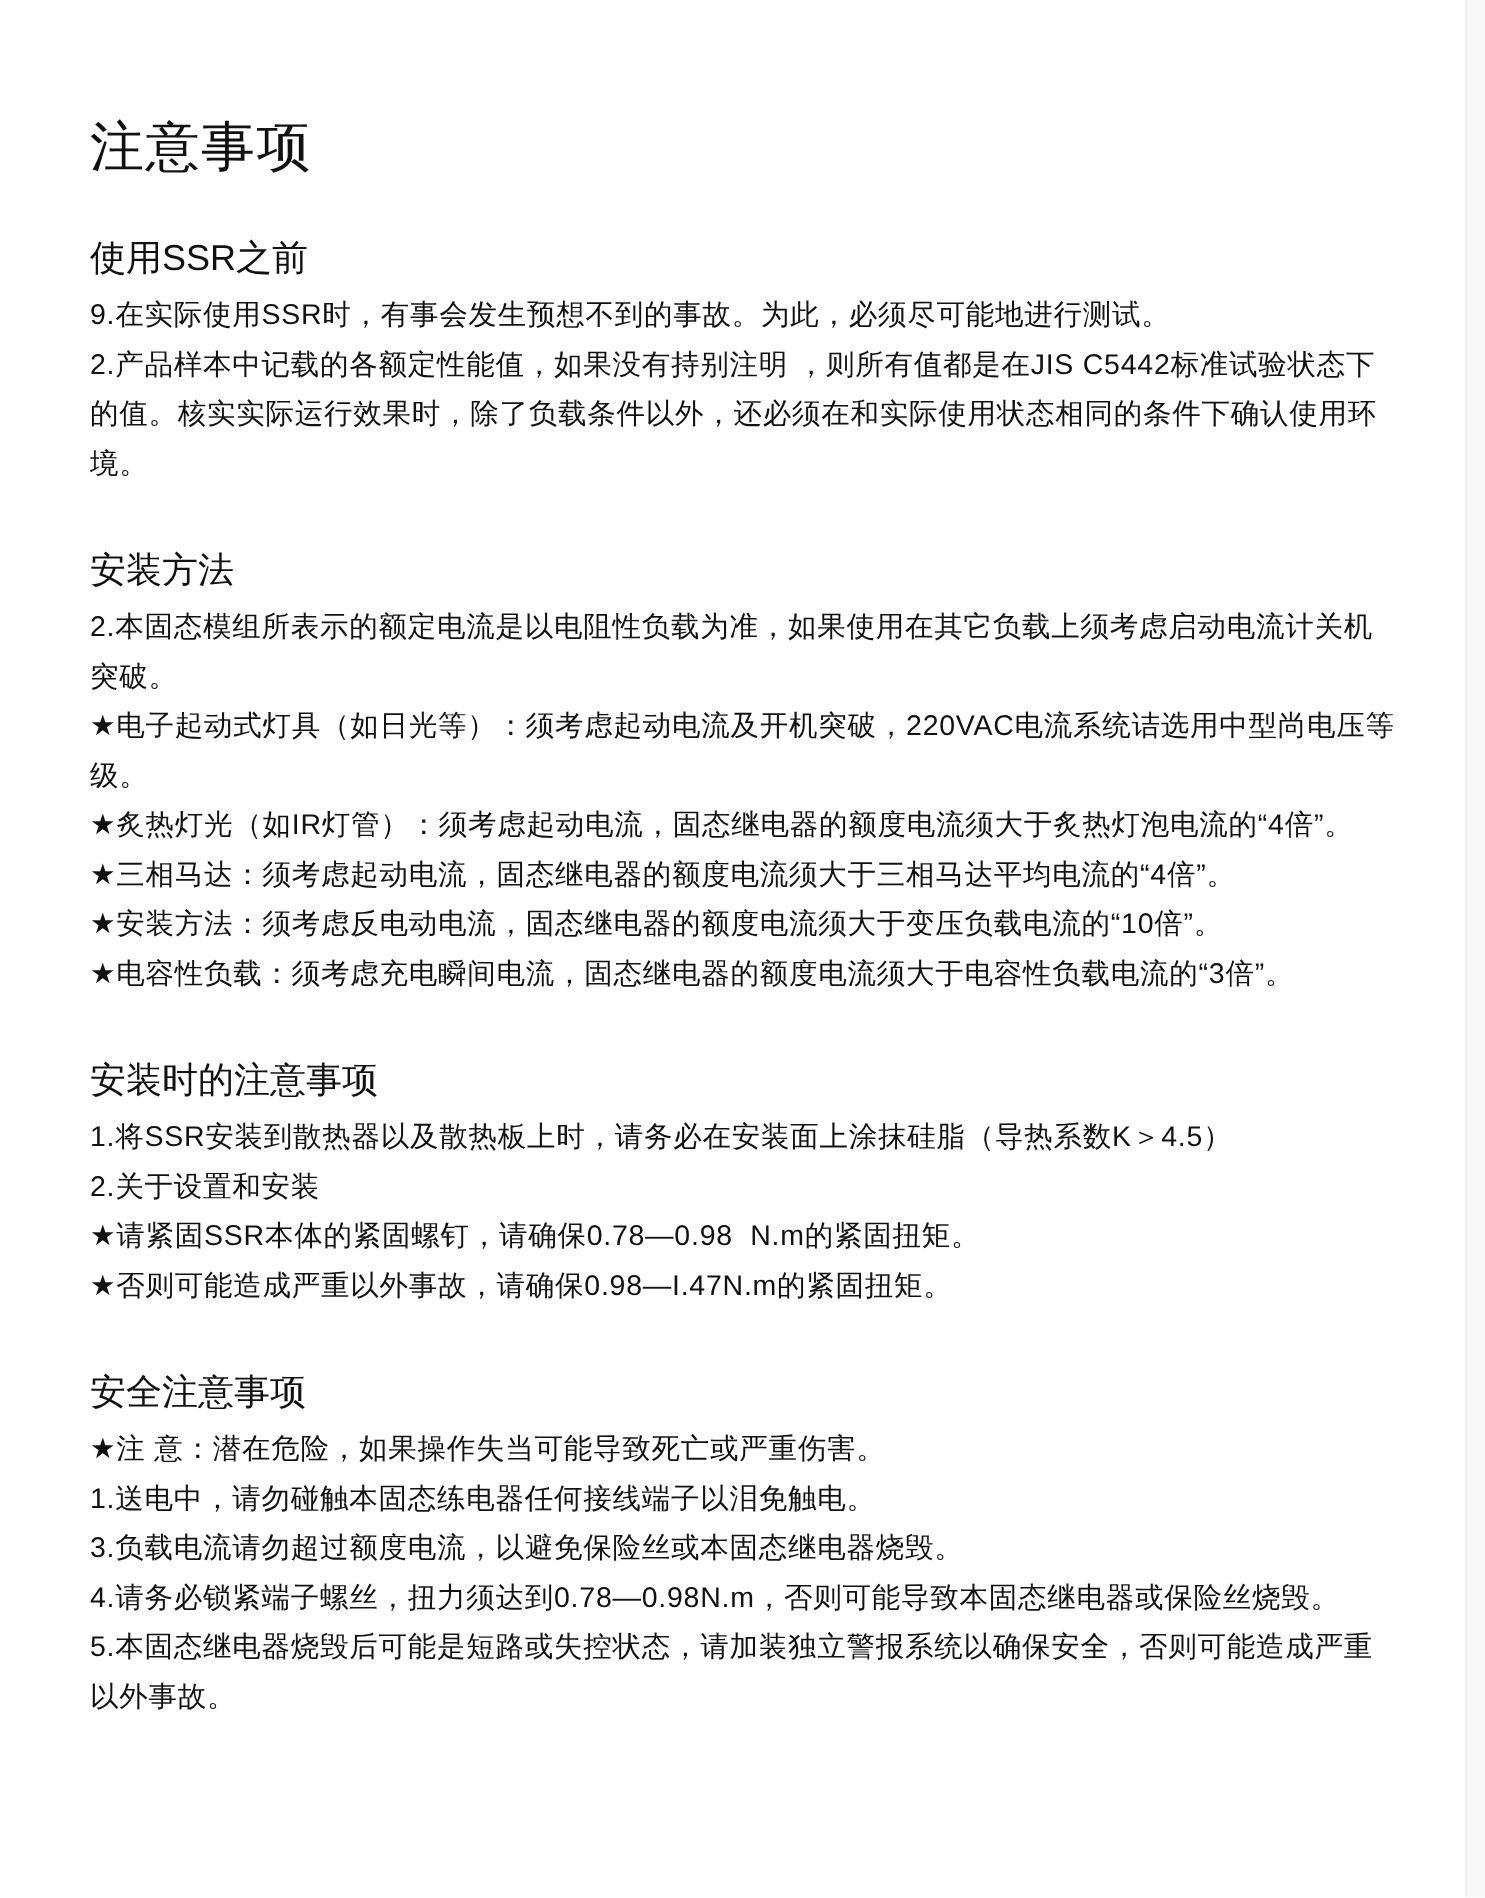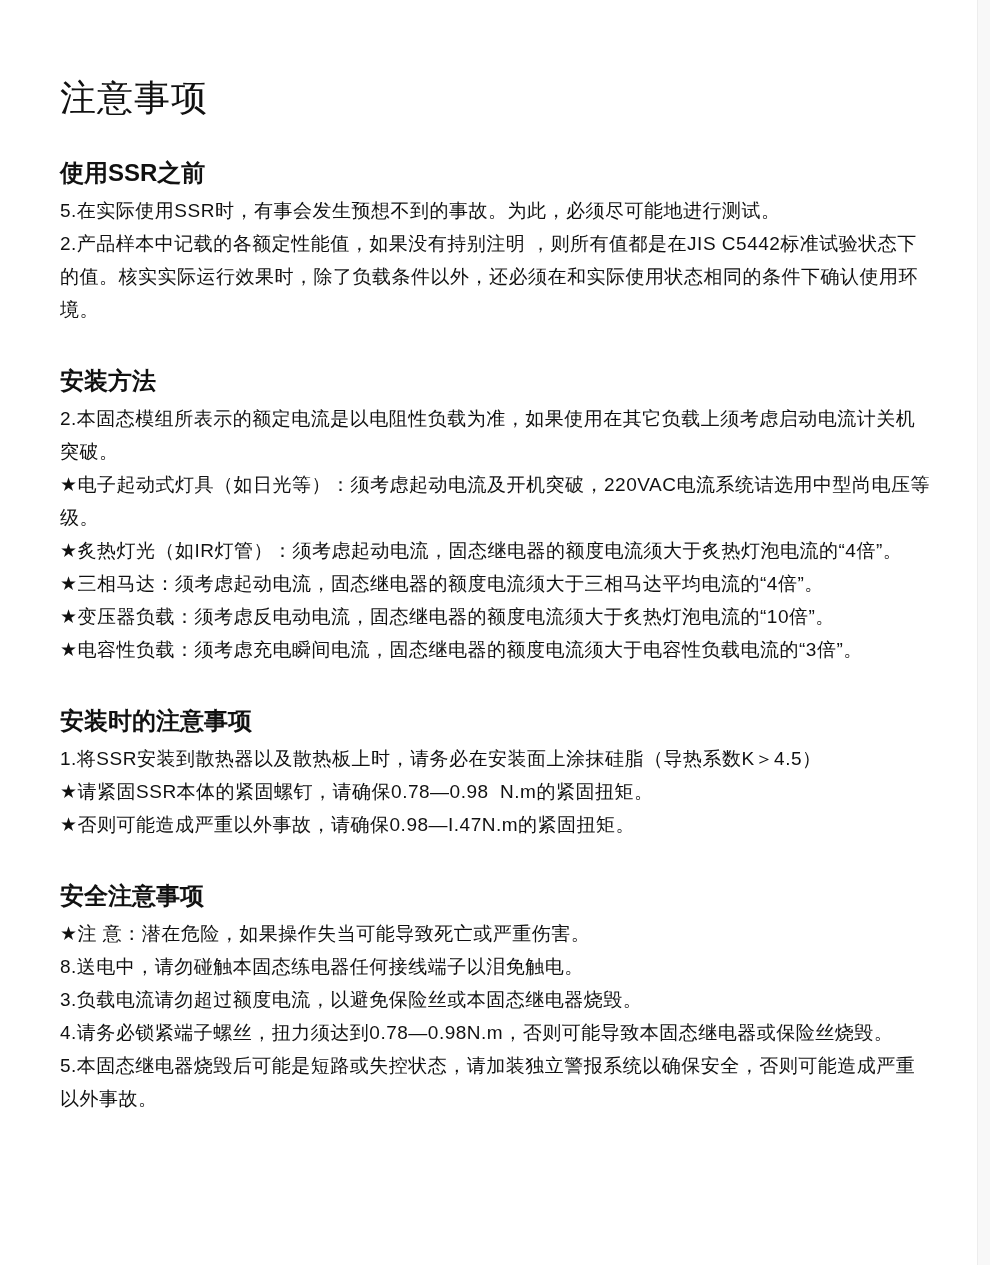--- a/index.html
+++ b/index.html
@@ -35,21 +35,21 @@
   h1.doc-title {
     font-size: 36px;
     font-weight: normal;
     margin: 0;
     line-height: 40px;
     letter-spacing: 1px;
   }
   section.doc-section { margin: 0; }
   h2.section-heading {
     font-size: 24px;
-    font-weight: bold;
+    font-weight: normal;
     margin: 40px 0 6px 0;
     line-height: 30px;
   }
   p.item {
     font-size: 19px;
     line-height: 33px;
     margin: 0;
     white-space: pre-wrap;
     word-break: break-all;
     letter-spacing: 0.5px;
@@ -57,62 +57,63 @@
 </style>
 </head>
 <body>
 
 <div class="page">
   <h1 class="doc-title">注意事项</h1>
   <div id="sections">
   <section class="doc-section">
     <h2 class="section-heading">使用SSR之前</h2>
     <div class="section-items">
-  <p class="item">5.在实际使用SSR时，有事会发生预想不到的事故。为此，必须尽可能地进行测试。</p>
+  <p class="item">9.在实际使用SSR时，有事会发生预想不到的事故。为此，必须尽可能地进行测试。</p>
 
   <p class="item">2.产品样本中记载的各额定性能值，如果没有持别注明 ，则所有值都是在JIS C5442标准试验状态下的值。核实实际运行效果时，除了负载条件以外，还必须在和实际使用状态相同的条件下确认使用环境。</p>
 </div>
   </section>
 
   <section class="doc-section">
     <h2 class="section-heading">安装方法</h2>
     <div class="section-items">
 
   <p class="item">2.本固态模组所表示的额定电流是以电阻性负载为准，如果使用在其它负载上须考虑启动电流计关机突破。</p>
 
   <p class="item">★电子起动式灯具（如日光等）：须考虑起动电流及开机突破，220VAC电流系统诘选用中型尚电压等级。</p>
 
   <p class="item">★炙热灯光（如IR灯管）：须考虑起动电流，固态继电器的额度电流须大于炙热灯泡电流的“4倍”。</p>
 
   <p class="item">★三相马达：须考虑起动电流，固态继电器的额度电流须大于三相马达平均电流的“4倍”。</p>
 
-  <p class="item">★变压器负载：须考虑反电动电流，固态继电器的额度电流须大于炙热灯泡电流的“10倍”。</p>
+  <p class="item">★安装方法：须考虑反电动电流，固态继电器的额度电流须大于变压负载电流的“10倍”。</p>
 
   <p class="item">★电容性负载：须考虑充电瞬间电流，固态继电器的额度电流须大于电容性负载电流的“3倍”。</p>
 </div>
   </section>
 
   <section class="doc-section">
     <h2 class="section-heading">安装时的注意事项</h2>
     <div class="section-items">
   <p class="item">1.将SSR安装到散热器以及散热板上时，请务必在安装面上涂抹硅脂（导热系数K＞4.5）</p>
 
+  <p class="item">2.关于设置和安装</p>
 
   <p class="item">★请紧固SSR本体的紧固螺钉，请确保0.78—0.98  N.m的紧固扭矩。</p>
 
   <p class="item">★否则可能造成严重以外事故，请确保0.98—I.47N.m的紧固扭矩。</p>
 </div>
   </section>
 
   <section class="doc-section">
     <h2 class="section-heading">安全注意事项</h2>
     <div class="section-items">
   <p class="item">★注 意：潜在危险，如果操作失当可能导致死亡或严重伤害。</p>
 
-  <p class="item">8.送电中，请勿碰触本固态练电器任何接线端子以泪免触电。</p>
+  <p class="item">1.送电中，请勿碰触本固态练电器任何接线端子以泪免触电。</p>
 
 
   <p class="item">3.负载电流请勿超过额度电流，以避免保险丝或本固态继电器烧毁。</p>
 
   <p class="item">4.请务必锁紧端子螺丝，扭力须达到0.78—0.98N.m，否则可能导致本固态继电器或保险丝烧毁。</p>
 
   <p class="item">5.本固态继电器烧毁后可能是短路或失控状态，请加装独立警报系统以确保安全，否则可能造成严重以外事故。</p>
 </div>
   </section>
 </div>

